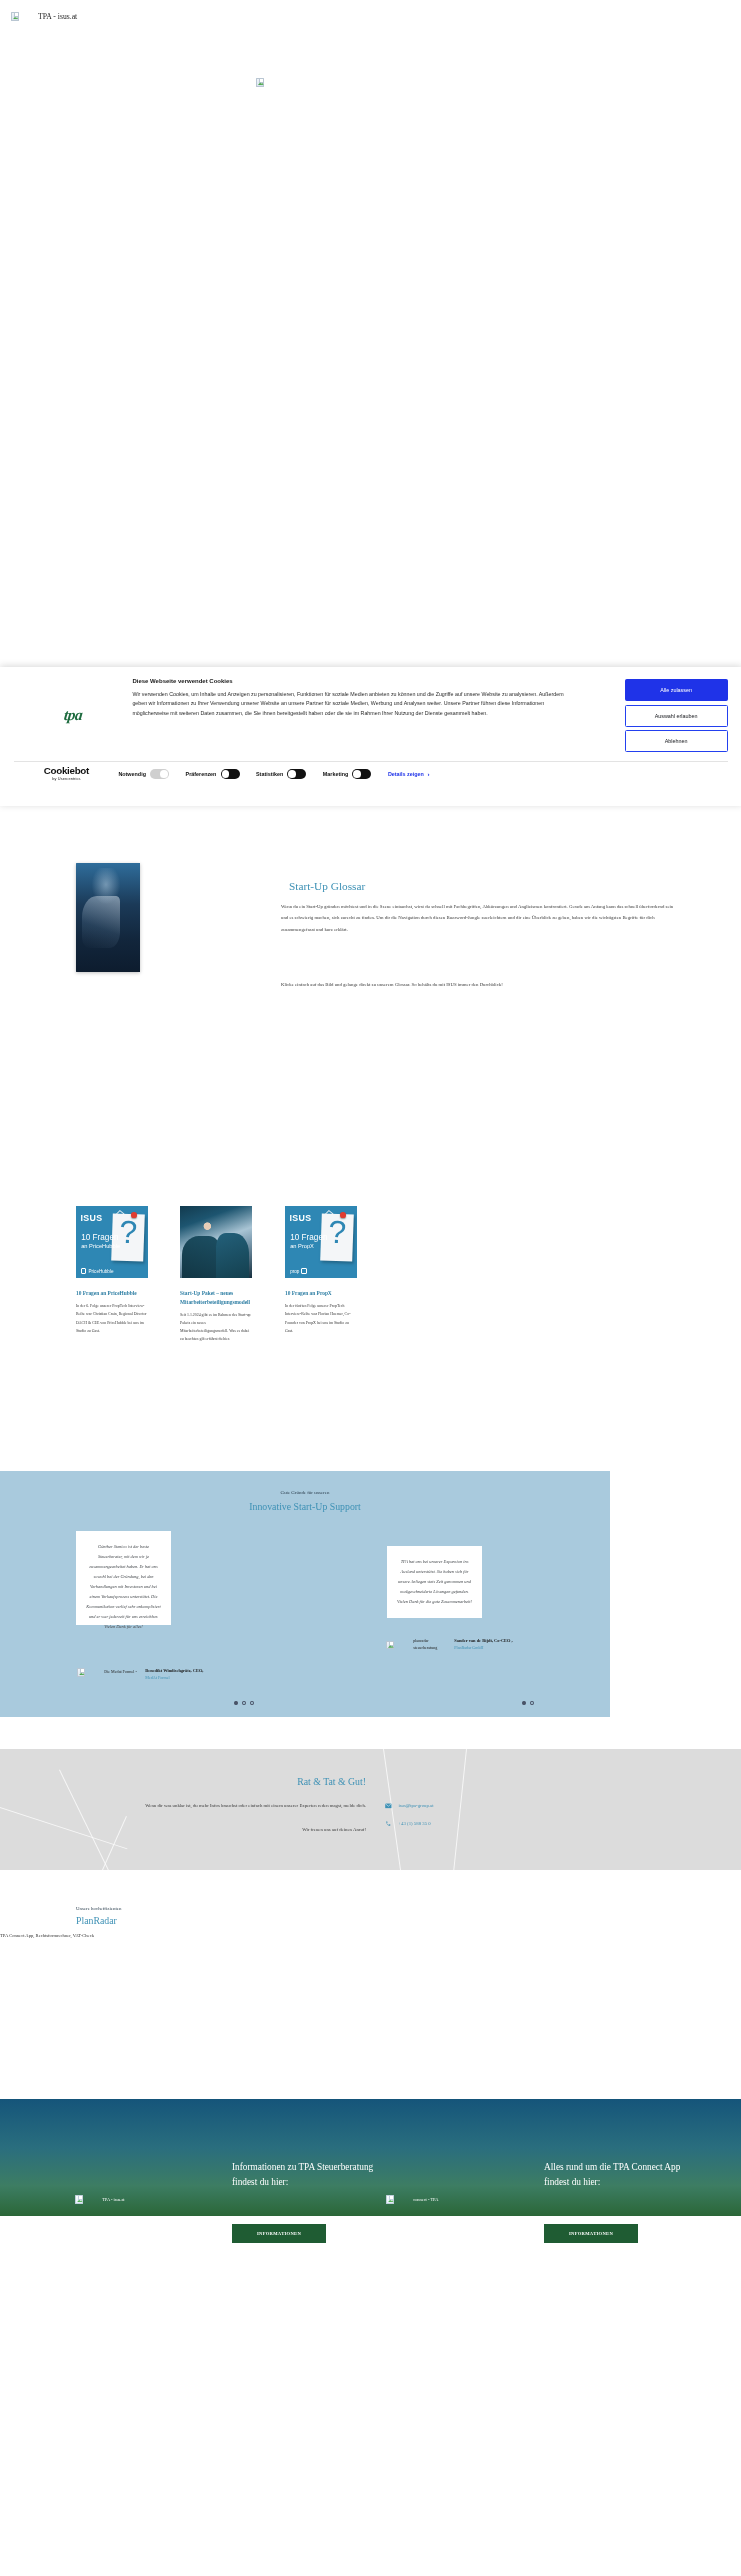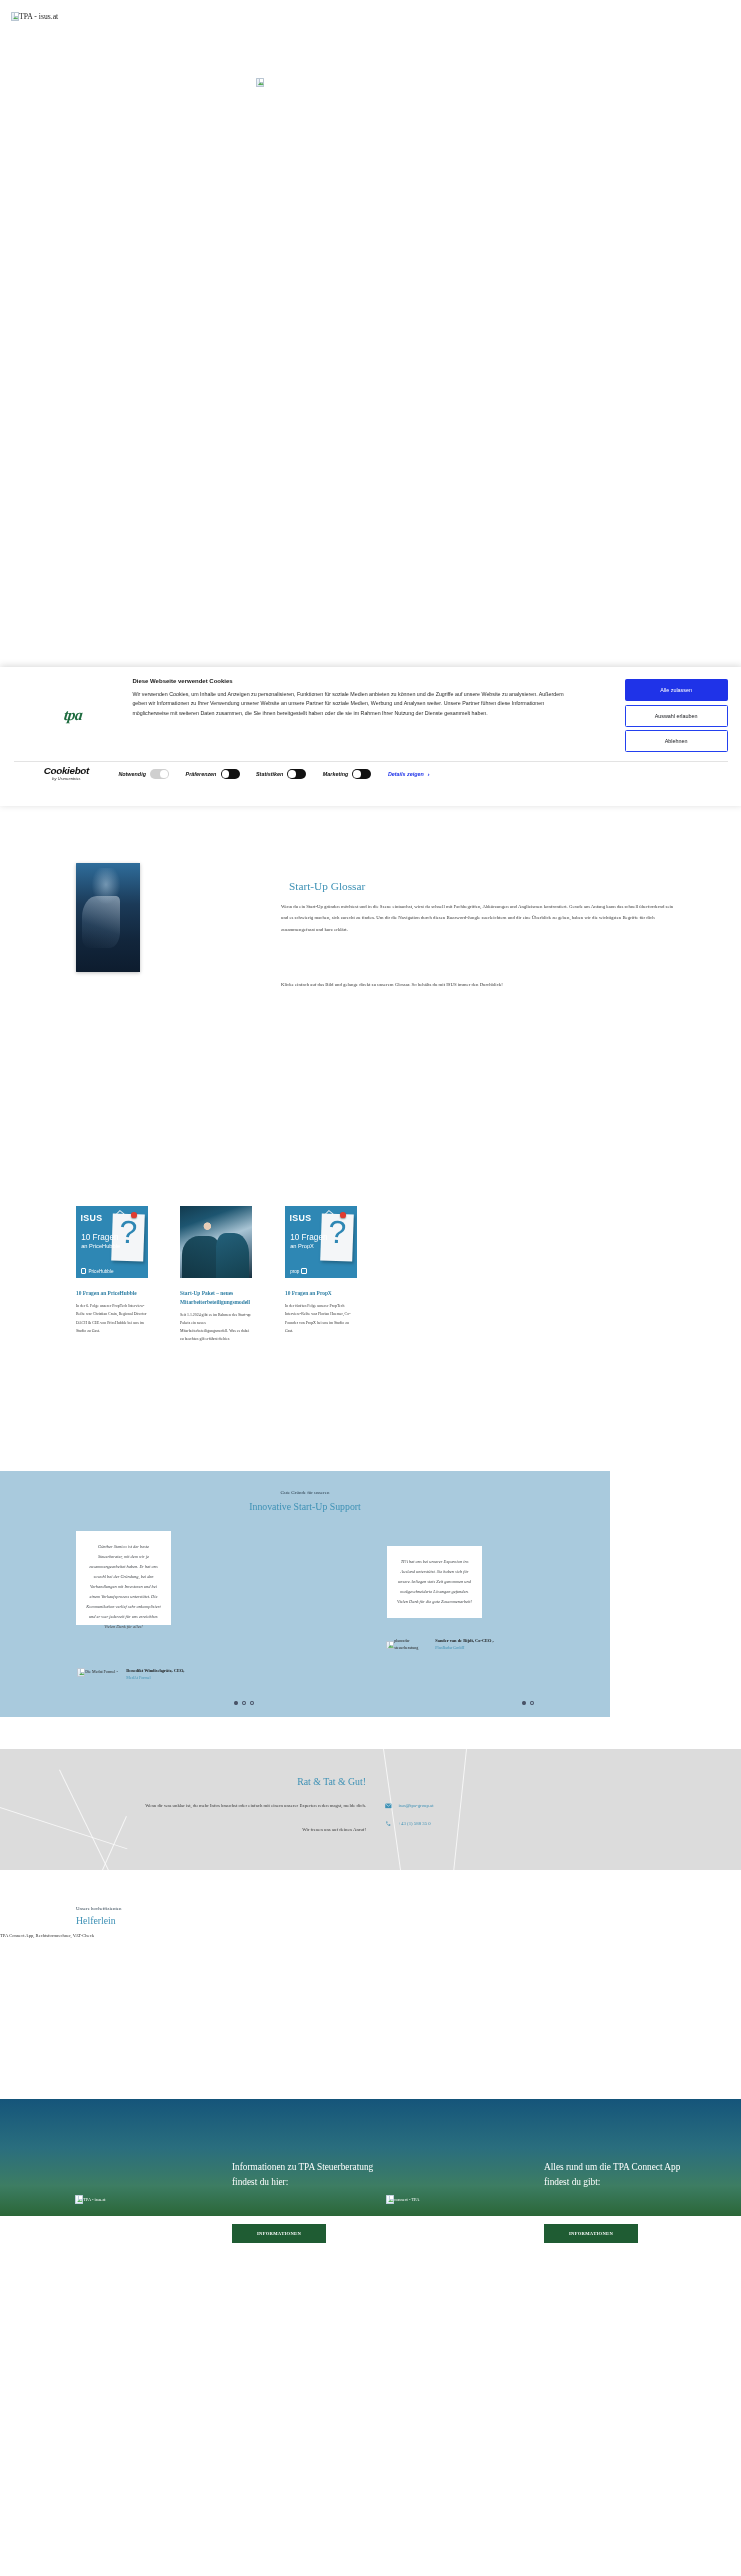--- a/index.html
+++ b/index.html
@@ -5,21 +5,21 @@
   * { box-sizing: border-box; }
   html, body { margin:0; padding:0; }
   body {
     width:742px; height:3433px; position:relative;
     background:#ffffff;
     font-family:"Liberation Serif", serif;
     color:#333;
     overflow:hidden;
   }
   .broken-img {
-    display:inline-flex; align-items:center; gap:0;
+    display:inline-flex; align-items:center; gap:19px;
     font-family:"Liberation Serif", serif; color:#222; vertical-align:middle;
   }
   .broken-img .glyph {
     display:inline-block; width:8.2px; height:8.8px; position:relative;
     background:linear-gradient(135deg,#f2f6fa 0%,#dde7f0 55%,#cfdce8 100%);
     border:0.5px solid #b9c6d2; border-radius:0.5px; flex:0 0 auto;
   }
   .broken-img .glyph:after {
     content:""; position:absolute; left:1px; bottom:0.5px; width:5.7px; height:3.6px;
     background:linear-gradient(45deg,#3f9b3f 0%,#63b463 55%,#bcd9bc 100%);
@@ -48,21 +48,21 @@
                 font-size:15.5px; color:#1e6b3f; letter-spacing:-0.5px; transform:skewX(-6deg); }
   #cookie-text { flex:1; padding-right:15.5px; }
   #cookie-title { font-size:6px; font-weight:bold; color:#1a1a1a; margin:0 0 5.7px 0; }
   #cookie-body { font-size:5.3px; line-height:1.75; color:#2a2a2a; margin:0; max-width:433px; }
   #cookie-btns { width:103px; display:flex; flex-direction:column; gap:3.6px; padding-top:1px; }
   .ck-btn { height:22px; border-radius:1.5px; font-size:5.4px; display:flex;
             align-items:center; justify-content:center; cursor:pointer; }
   .ck-btn.primary { background:#1f33e8; color:#fff; border:0.5px solid #1f33e8; }
   .ck-btn.ghost { background:#fff; color:#16181d; border:0.8px solid #2340ef; }
   #cookie-divider { height:0.5px; background:#e3e3e3; margin:8.2px 14.4px 0 14.4px; }
-  #cookie-bottom { display:flex; align-items:center; padding:5.2px 14.4px 0 14.4px; gap:0;font-style:italic; }
+  #cookie-bottom { display:flex; align-items:center; padding:5.2px 14.4px 0 14.4px; gap:0; }
   #cookiebot-brand { width:104px; display:flex; flex-direction:column; align-items:center;
                      line-height:1; }
   #cookiebot-brand .cb-main { font-family:"Liberation Sans", sans-serif; font-weight:bold;
                               font-size:9.8px; letter-spacing:-0.3px; color:#111; }
   #cookiebot-brand .cb-sub { font-size:3.9px; color:#222; margin-top:1px; letter-spacing:0.1px; }
   .ck-cat { display:flex; align-items:center; gap:4.1px; margin-right:16.5px; }
   .ck-cat .lbl { font-size:5.4px; font-weight:bold; color:#111; }
   .toggle { width:19px; height:9.8px; border-radius:5.2px; position:relative; flex:0 0 auto; }
   .toggle.off { background:#111; }
   .toggle.disabled { background:#cfcfcf; }
@@ -368,35 +368,35 @@
   </a>
   <a id="c-tel" class="contact-link" href="#" style="text-decoration:none">
     <svg class="ci" viewBox="0 0 16 16">
         <path d="M4 1c1 0 1.6 2.4 1.6 3 0 .8-1.4 1.2-1.4 2 0 1.6 3.2 4.8 4.8 4.8.8 0 1.2-1.4 2-1.4.6 0 3 .6 3 1.6 0 1.2-1.4 2.6-2.6 2.6C7.6 13.6 2.4 8.4 2.4 3.6 2.4 2.4 2.8 1 4 1z" fill="#3e91b5"></path>
       </svg>
     <span>+43 (1) 588 35 0</span>
   </a>
 </section>
 
 <div id="helferlein-eyebrow">Unsere hocheffizienten</div>
-<h2 id="helferlein-head">Helferlein</h2>
+<h2 id="helferlein-head">PlanRadar</h2>
 <div id="helferlein-sub">TPA Connect App, Rechtsformrechner, VAT-Check</div>
 
 <section id="cta">
   <div class="cta-badge" id="cta-badge-1">
     <span class="broken-img" style="color:#fff">
       <span class="glyph"></span>
       <span>TPA - isus.at</span>
     </span>
   </div>
   <h2 class="cta-head" id="cta-head-1">Informationen zu TPA Steuerberatung findest du hier:</h2>
   <div class="cta-btn" id="cta-btn-1">INFORMATIONEN</div>
 
   <div class="cta-badge" id="cta-badge-2">
     <span class="broken-img" style="color:#fff">
       <span class="glyph"></span>
       <span>connect - TPA</span>
     </span>
   </div>
-  <h2 class="cta-head" id="cta-head-2">Alles rund um die TPA Connect App findest du gibt:</h2>
+  <h2 class="cta-head" id="cta-head-2">Alles rund um die TPA Connect App findest du hier:</h2>
   <div class="cta-btn" id="cta-btn-2">INFORMATIONEN</div>
 </section>
 
 
 </body></html>

